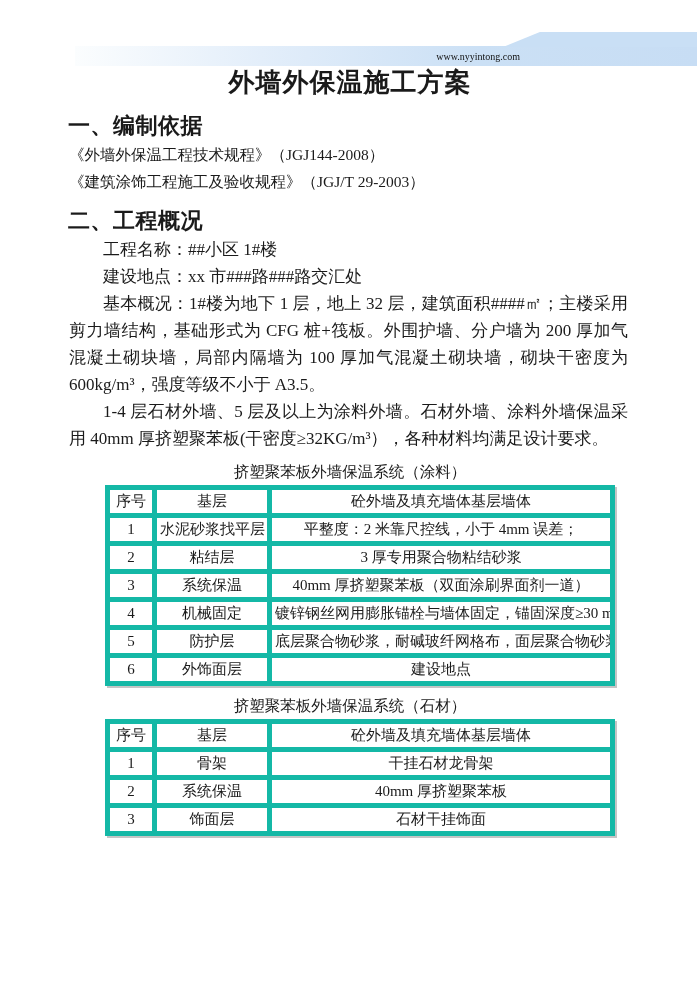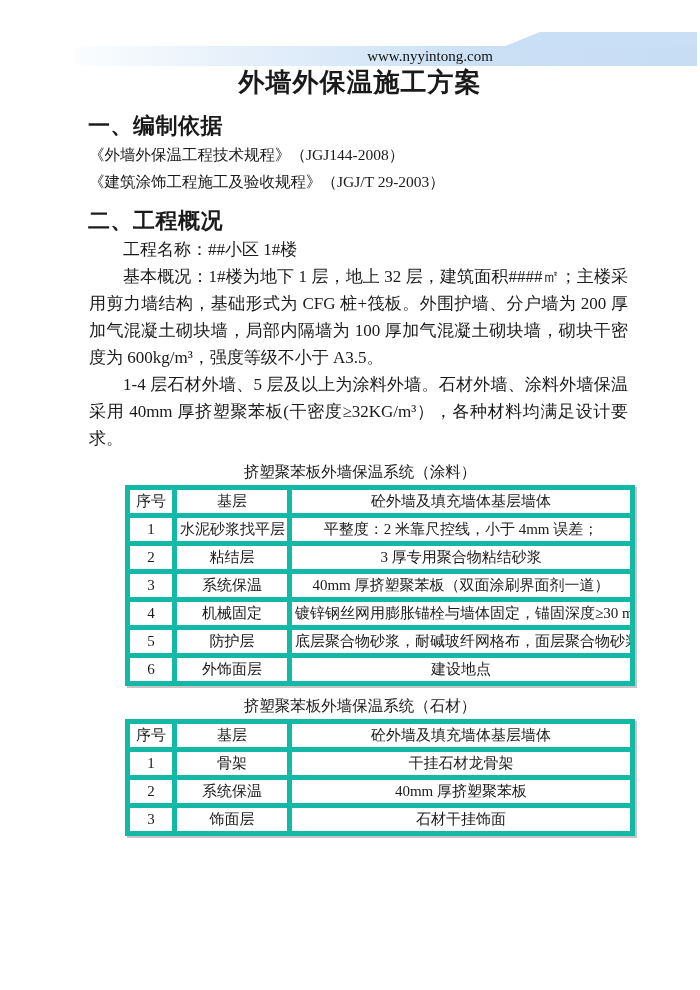--- a/index.html
+++ b/index.html
@@ -31,33 +31,32 @@
     width: 194px;
     height: 15px;
     background: #c9dff5;
     clip-path: polygon(0% 100%, 19% 0%, 100% 0%, 100% 100%);
   }
   .band-url {
     position: absolute;
     left: 340px;
     top: 49px;
     width: 180px;
-    text-align: center;
-    font-size: 15px;
+    text-align: right;
+    font-size: 10px;
     line-height: 15px;
     color: #111;
   }
 
   
   .doc {
     position: absolute;
     top: 66px;
     left: 0;
     width: 700px;
-    padding-left: 20px;
   }
   .doc-title {
     text-align: center;
     font-size: 26px;
     line-height: 34px;
     font-weight: bold;
     letter-spacing: 1px;
   }
   .h1 {
     margin: 15px 0 4px 68px;
@@ -123,20 +122,21 @@
     <div class="doc-title">外墙外保温施工方案</div>
 
     <div class="h1">一、编制依据</div>
     <div class="ref-list">
       <div class="ref-item">《外墙外保温工程技术规程》（JGJ144-2008）</div>
       <div class="ref-item">《建筑涂饰工程施工及验收规程》（JGJ/T 29-2003）</div>
     </div>
 
     <div class="h1">二、工程概况</div>
     <div class="para">工程名称：##小区 1#楼</div>
+    <div class="para">建设地点：xx 市###路###路交汇处</div>
     <div class="para">基本概况：1#楼为地下 1 层，地上 32 层，建筑面积####㎡；主楼采用剪力墙结构，基础形式为 CFG 桩+筏板。外围护墙、分户墙为 200 厚加气混凝土砌块墙，局部内隔墙为 100 厚加气混凝土砌块墙，砌块干密度为 600kg/m³，强度等级不小于 A3.5。</div>
     <div class="para">1-4 层石材外墙、5 层及以上为涂料外墙。石材外墙、涂料外墙保温采用 40mm 厚挤塑聚苯板(干密度≥32KG/m³），各种材料均满足设计要求。</div>
 
     <div class="tbl-caption">挤塑聚苯板外墙保温系统（涂料）</div>
     <table class="spec">
       <tbody>
           <tr>
         <td class="col-no">序号</td>
         <td class="col-lay">基层</td>
         <td class="col-det">砼外墙及填充墙体基层墙体</td>

